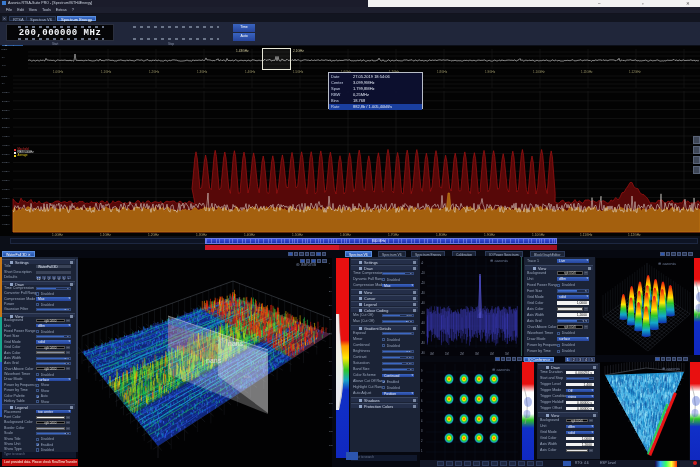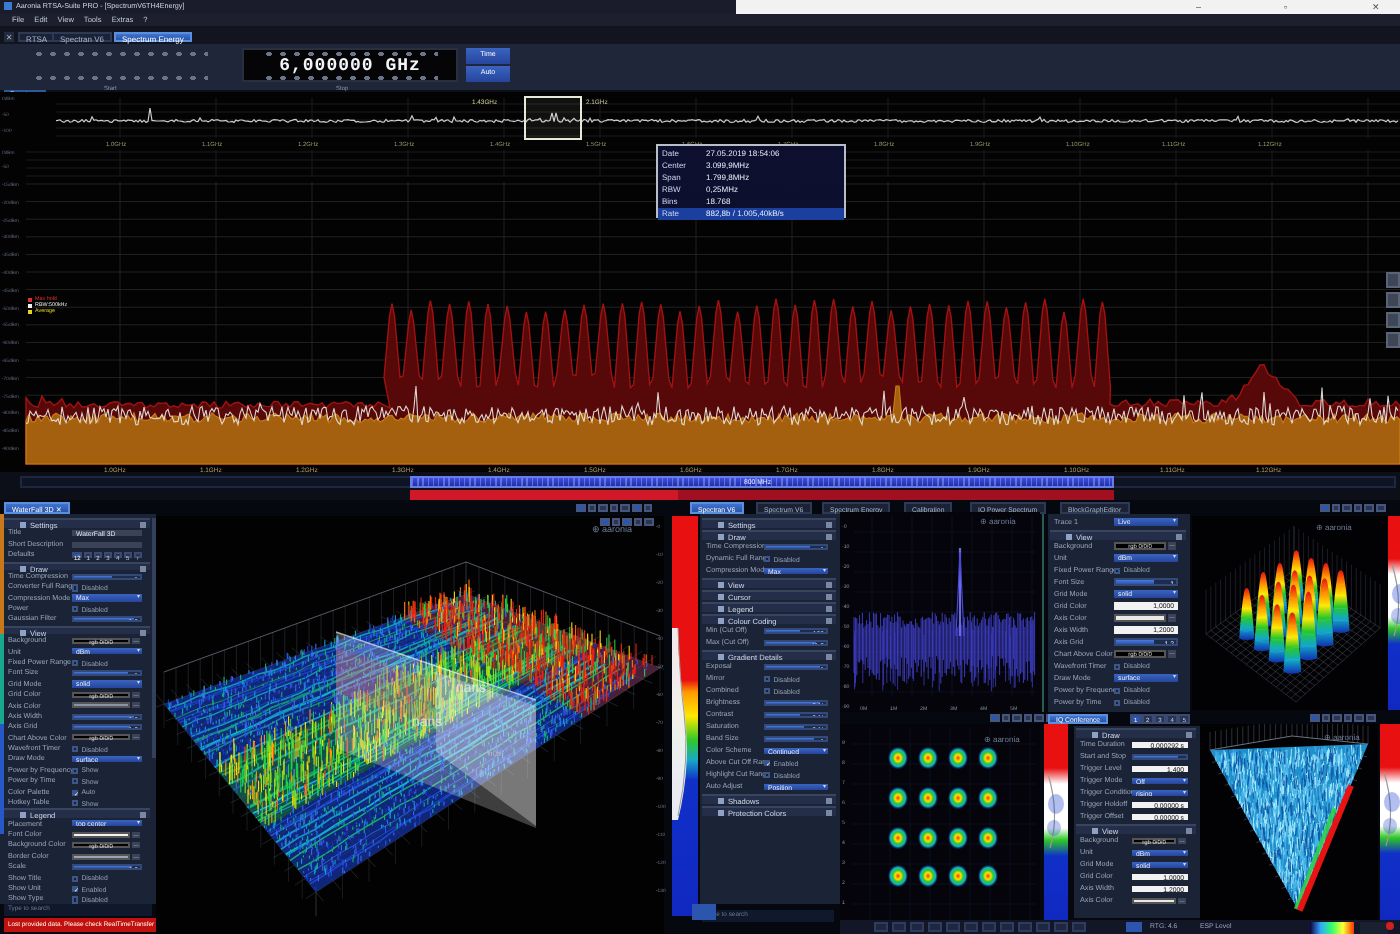--- a/index.html
+++ b/index.html
@@ -45,23 +45,23 @@
     <div class="abs" style="left:686px;top:1.5px;color:#555;font-size:4.5px;line-height:1">✕</div>
     <div class="abs" style="left:691px;top:7.5px;width:9px;height:5px;background:#b01818"></div>
     <div class="abs" style="left:0;top:7px;width:700px;height:7px;background:#1d1f2e;border-bottom:0.5px solid #12131e"></div>
     <div class="abs" style="left:6px;top:7.8px;color:#c2cada;font-size:3.8px;line-height:1.5;word-spacing:4px">File Edit View Tools Extras ?</div>
     <div class="abs" style="left:0;top:14px;width:700px;height:8px;background:#121520"></div>
     <div class="abs" style="left:2px;top:15.5px;width:5px;height:5.5px;background:#222a3e;color:#aab;font-size:4px;text-align:center;line-height:1.4">✕</div>
     <div class="tab" style="left:9px;top:15.5px;height:5.5px;line-height:1.4">RTSA</div>
     <div class="tab" style="left:26px;top:15.5px;height:5.5px;line-height:1.4">Spectran V6</div>
     <div class="tab act" style="left:57px;top:15.5px;height:5.5px;line-height:1.4">Spectrum Energy</div>
     <div class="abs" style="left:0;top:22px;width:700px;height:24px;background:#20263a;border-bottom:1px solid #0c0f18"></div>
+    <div class="seg7" style="left:6px;top:24px;width:108px;height:17px;font-size:9px;line-height:1.8;font-weight:bold">200,000000 MHz</div>
     <div class="dotrow" style="left:16px;top:26px;width:88px"></div>
     <div class="dotrow" style="left:16px;top:37.5px;width:88px"></div>
-    <div class="seg7" style="left:121px;top:24px;width:108px;height:17px;font-size:9px;line-height:1.8;font-weight:bold">6,000000 GHz</div>
     <div class="dotrow" style="left:131px;top:26px;width:88px"></div>
     <div class="dotrow" style="left:131px;top:37.5px;width:88px"></div>
     <div class="abs" style="left:233px;top:24px;width:22px;height:8px;background:linear-gradient(#3a64c0,#26459c);color:#fff;font-size:3.5px;text-align:center;line-height:2.2">Time</div>
     <div class="abs" style="left:233px;top:33px;width:22px;height:8px;background:linear-gradient(#3a64c0,#26459c);color:#fff;font-size:3.5px;text-align:center;line-height:2.2">Auto</div>
     <div class="abs" style="left:52px;top:41.5px;color:#8892a8;font-size:3px">Start</div>
     <div class="abs" style="left:168px;top:41.5px;color:#8892a8;font-size:3px">Stop</div>
     <div class="abs" style="left:2px;top:44.5px;height:5px;line-height:1.4;font-size:3.4px;background:#2a5a9a;color:#dce6f4;padding:0 3px">Spectrum</div>
     <div class="abs" style="left:0;top:46px;width:700px;height:190px;background:#030303"></div>
     <svg width="700" height="467" style="position:absolute;left:0;top:0">
       <path d="M13 92.0H700 M13 100.8H700 M13 109.6H700 M13 118.4H700 M13 127.2H700 M13 136.0H700 M13 144.8H700 M13 153.6H700 M13 162.4H700 M13 171.2H700 M13 180.0H700 M13 188.8H700 M13 197.6H700 M13 206.4H700 M13 215.2H700 M13 224.0H700 M60.0 91V231 M108.0 91V231 M156.0 91V231 M204.0 91V231 M252.0 91V231 M300.0 91V231 M348.0 91V231 M396.0 91V231 M444.0 91V231 M492.0 91V231 M540.0 91V231 M588.0 91V231 M636.0 91V231 M684.0 91V231" stroke="#232323" stroke-width="0.5" fill="none"></path>

